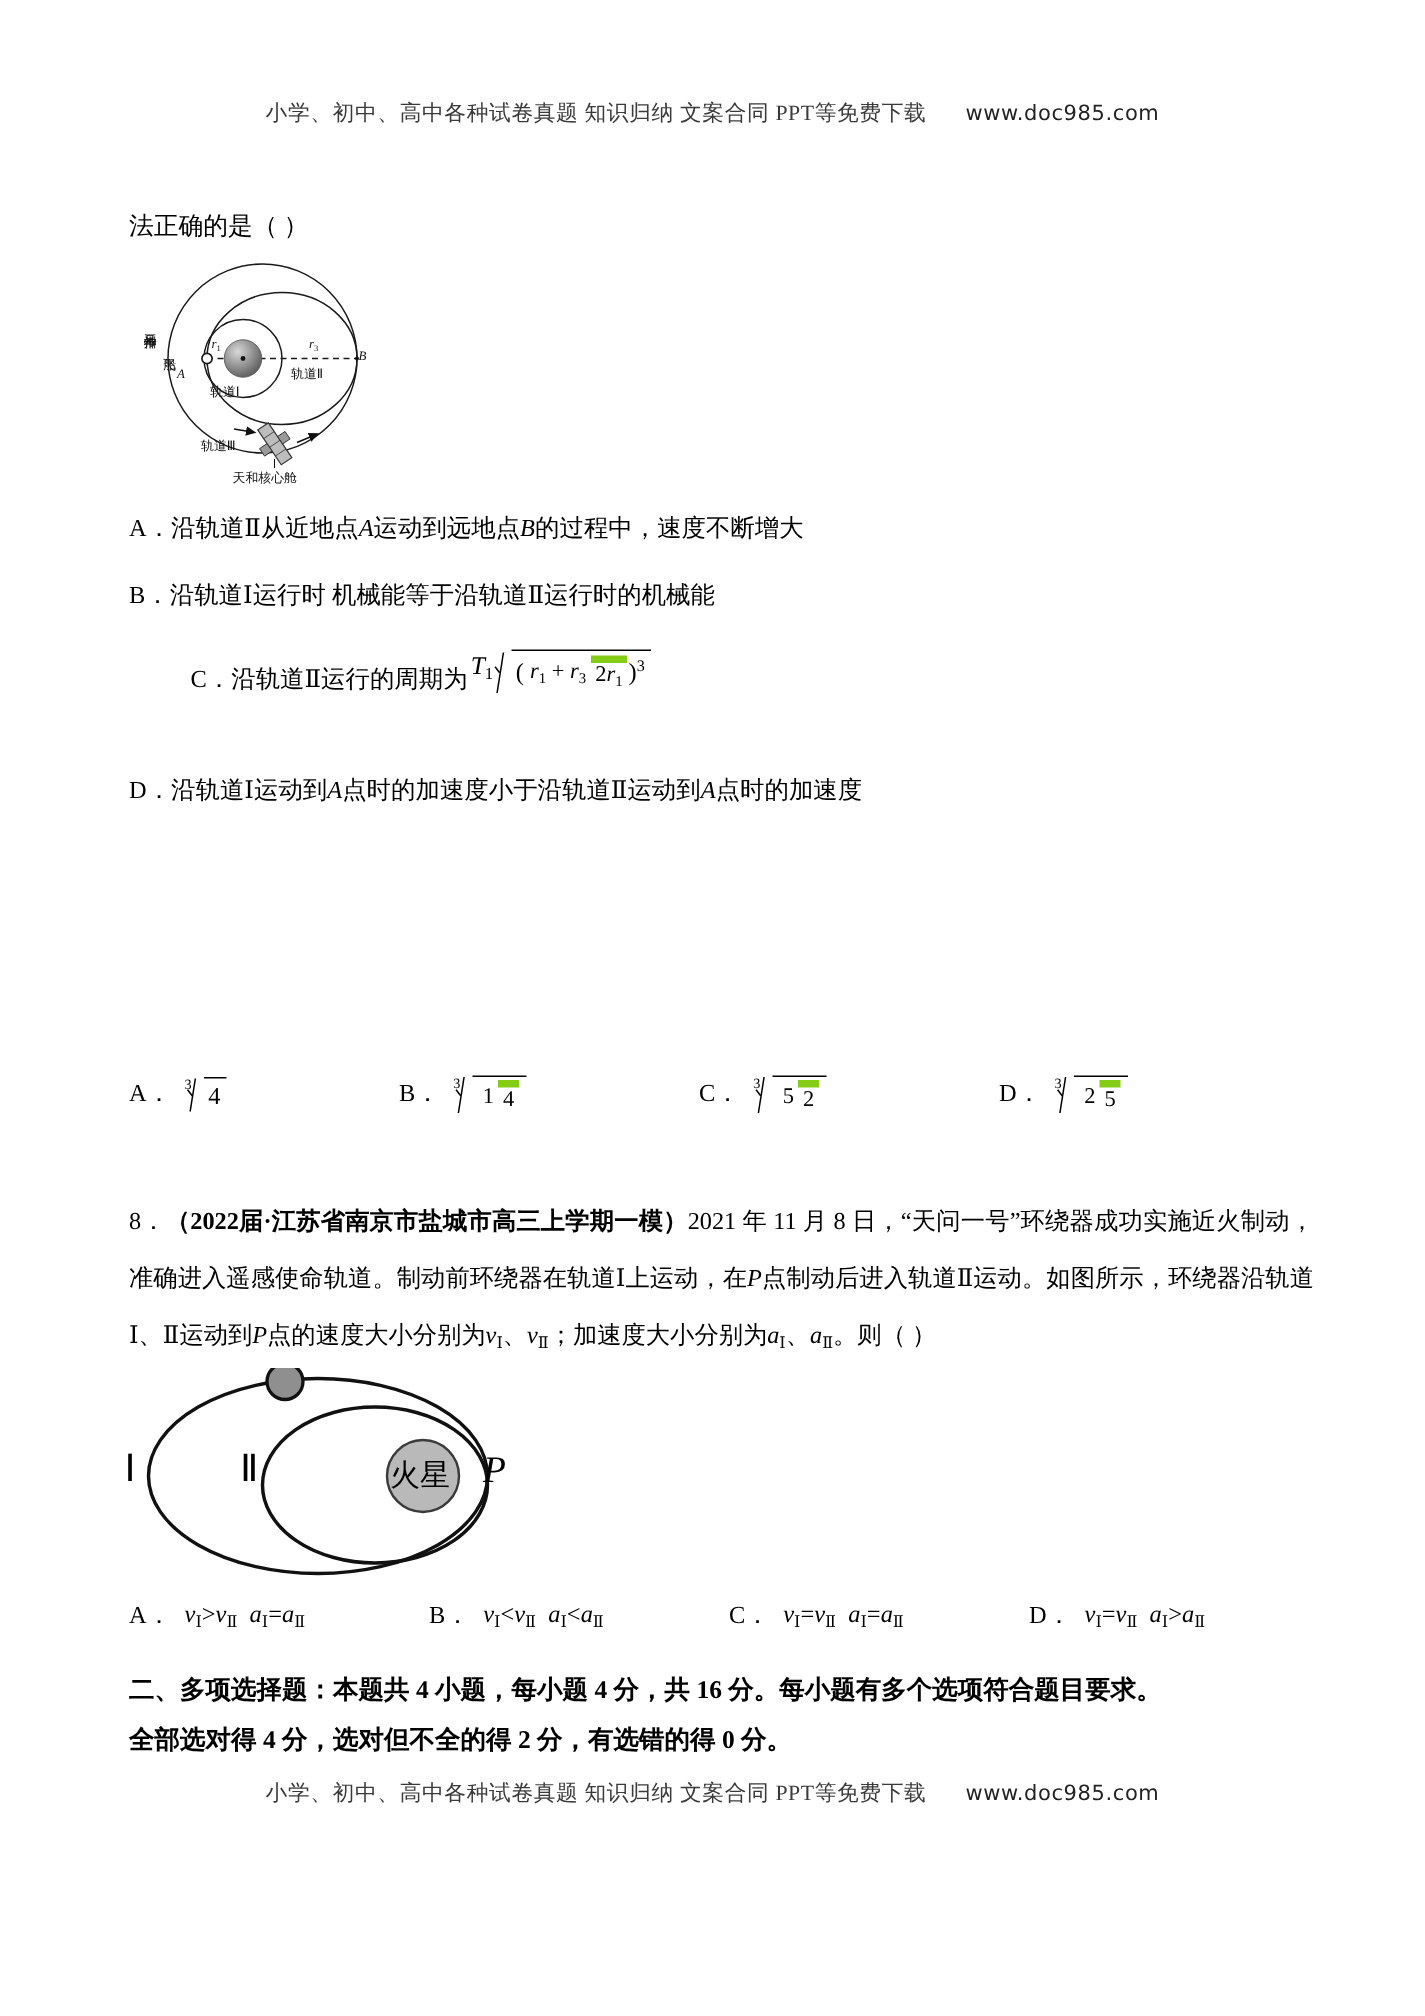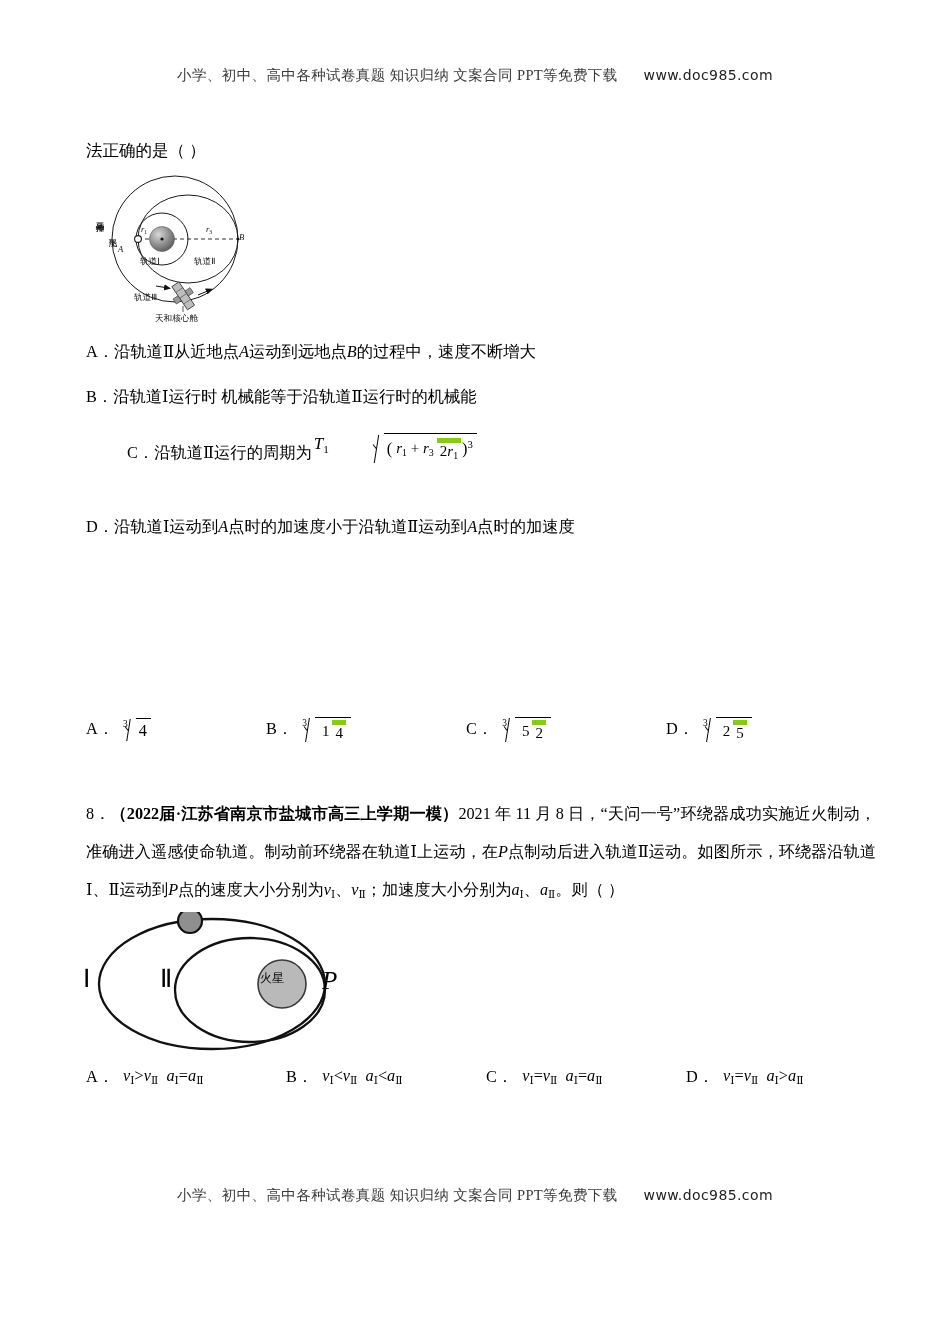--- a/index.html
+++ b/index.html
@@ -160,21 +160,20 @@
   }
 
   
   .cformula {
     display: inline-flex;
     align-items: flex-end;
     vertical-align: middle;
     margin-left: 2px;
     position: relative;
     top: -7px;
-    gap: 43px;
   }
   .cformula .tsym {
     font-style: italic;
     font-size: 17px;
     align-self: flex-start;
     margin-top: -2px;
   }
 
   
   #fig1 { position: relative; width: 300px; height: 165px; }
@@ -265,21 +264,21 @@
       <div class="fig-label" style="left:157px; top:66px; font-style:italic;">B</div>
 
       <div class="fig-label" style="left:59px; top:58px;">
         <span class="it">r</span><span class="sub">1</span>
       </div>
       <div class="fig-label" style="left:124px; top:58px;">
         <span class="it">r</span><span class="sub">3</span>
       </div>
 
       <div class="fig-label" style="left:58px; top:90px;">轨道Ⅰ</div>
-      <div class="fig-label" style="left:112px; top:90px;">轨道Ⅱ</div>
+      <div class="fig-label" style="left:112px; top:78px;">轨道Ⅱ</div>
       <div class="fig-label" style="left:52px; top:126px;">轨道Ⅲ</div>
       <div class="fig-label" style="left:73px; top:147px;">天和核心舱</div>
     </div>
   </div>
 
   <div class="blk opt-line" id="optA6">
     <span>A．</span><span>沿轨道Ⅱ从近地点</span><span class="it">A</span><span>运动到远地点</span><span class="it">B</span><span>的过程中，速度不断增大</span>
   </div>
 
   <div class="blk opt-line" id="optB6">
@@ -373,21 +372,21 @@
 
         <ellipse cx="180" cy="78" rx="75" ry="52" fill="none" stroke="#111" stroke-width="2.3"></ellipse>
 
         <circle cx="212" cy="72" r="24" fill="#b9b9b9" stroke="#3a3a3a" stroke-width="1.6"></circle>
 
         <circle cx="120" cy="9" r="12" fill="#8f8f8f" stroke="#111" stroke-width="2.2"></circle>
       </svg>
 
       <div class="fig2-label" style="left:13px; top:52px; font-size:25px;">Ⅰ</div>
       <div class="fig2-label" style="left:90px; top:52px; font-size:25px;">Ⅱ</div>
-      <div class="fig2-label" style="left:190px; top:58px; font-size:12px;">火星</div>
+      <div class="fig2-label" style="left:190px; top:58px; font-size:20px;">火星</div>
       <div class="fig2-label" style="left:252px; top:55px; font-size:25px; font-style:italic;">P</div>
     </div>
   </div>
 
   <div class="blk" id="q8-options">
     <div class="optrow" style="height:30px;">
 
       <div class="optcell" style="left:0px; height:30px;">
         <span class="optlabel">A．</span>
         <span><span class="it">v</span><span class="sub">Ⅰ</span><span>&gt;</span><span class="it">v</span><span class="sub">Ⅱ</span>&nbsp;&nbsp;<span class="it">a</span><span class="sub">Ⅰ</span><span>=</span><span class="it">a</span><span class="sub">Ⅱ</span></span>
@@ -404,18 +403,22 @@
       </div>
 
       <div class="optcell" style="left:600px; height:30px;">
         <span class="optlabel">D．</span>
         <span><span class="it">v</span><span class="sub">Ⅰ</span><span>=</span><span class="it">v</span><span class="sub">Ⅱ</span>&nbsp;&nbsp;<span class="it">a</span><span class="sub">Ⅰ</span><span>&gt;</span><span class="it">a</span><span class="sub">Ⅱ</span></span>
       </div>
 
     </div>
   </div>
 
+  <div class="blk" id="section2">
+    <div class="bold" style="font-size:17px; line-height:1.95;">二、多项选择题：本题共 4 小题，每小题 4 分，共 16 分。每小题有多个选项符合题目要求。</div>
+    <div class="bold" style="font-size:17px; line-height:1.95;">全部选对得 4 分，选对但不全的得 2 分，有选错的得 0 分。</div>
+  </div>
 
   <div class="watermark" id="footer-watermark">
     <span>小学、初中、高中各种试卷真题 知识归纳 文案合同 PPT等免费下载</span><span class="wm-site">www.doc985.com</span>
   </div>
 
 </div>
 
 </body></html>

